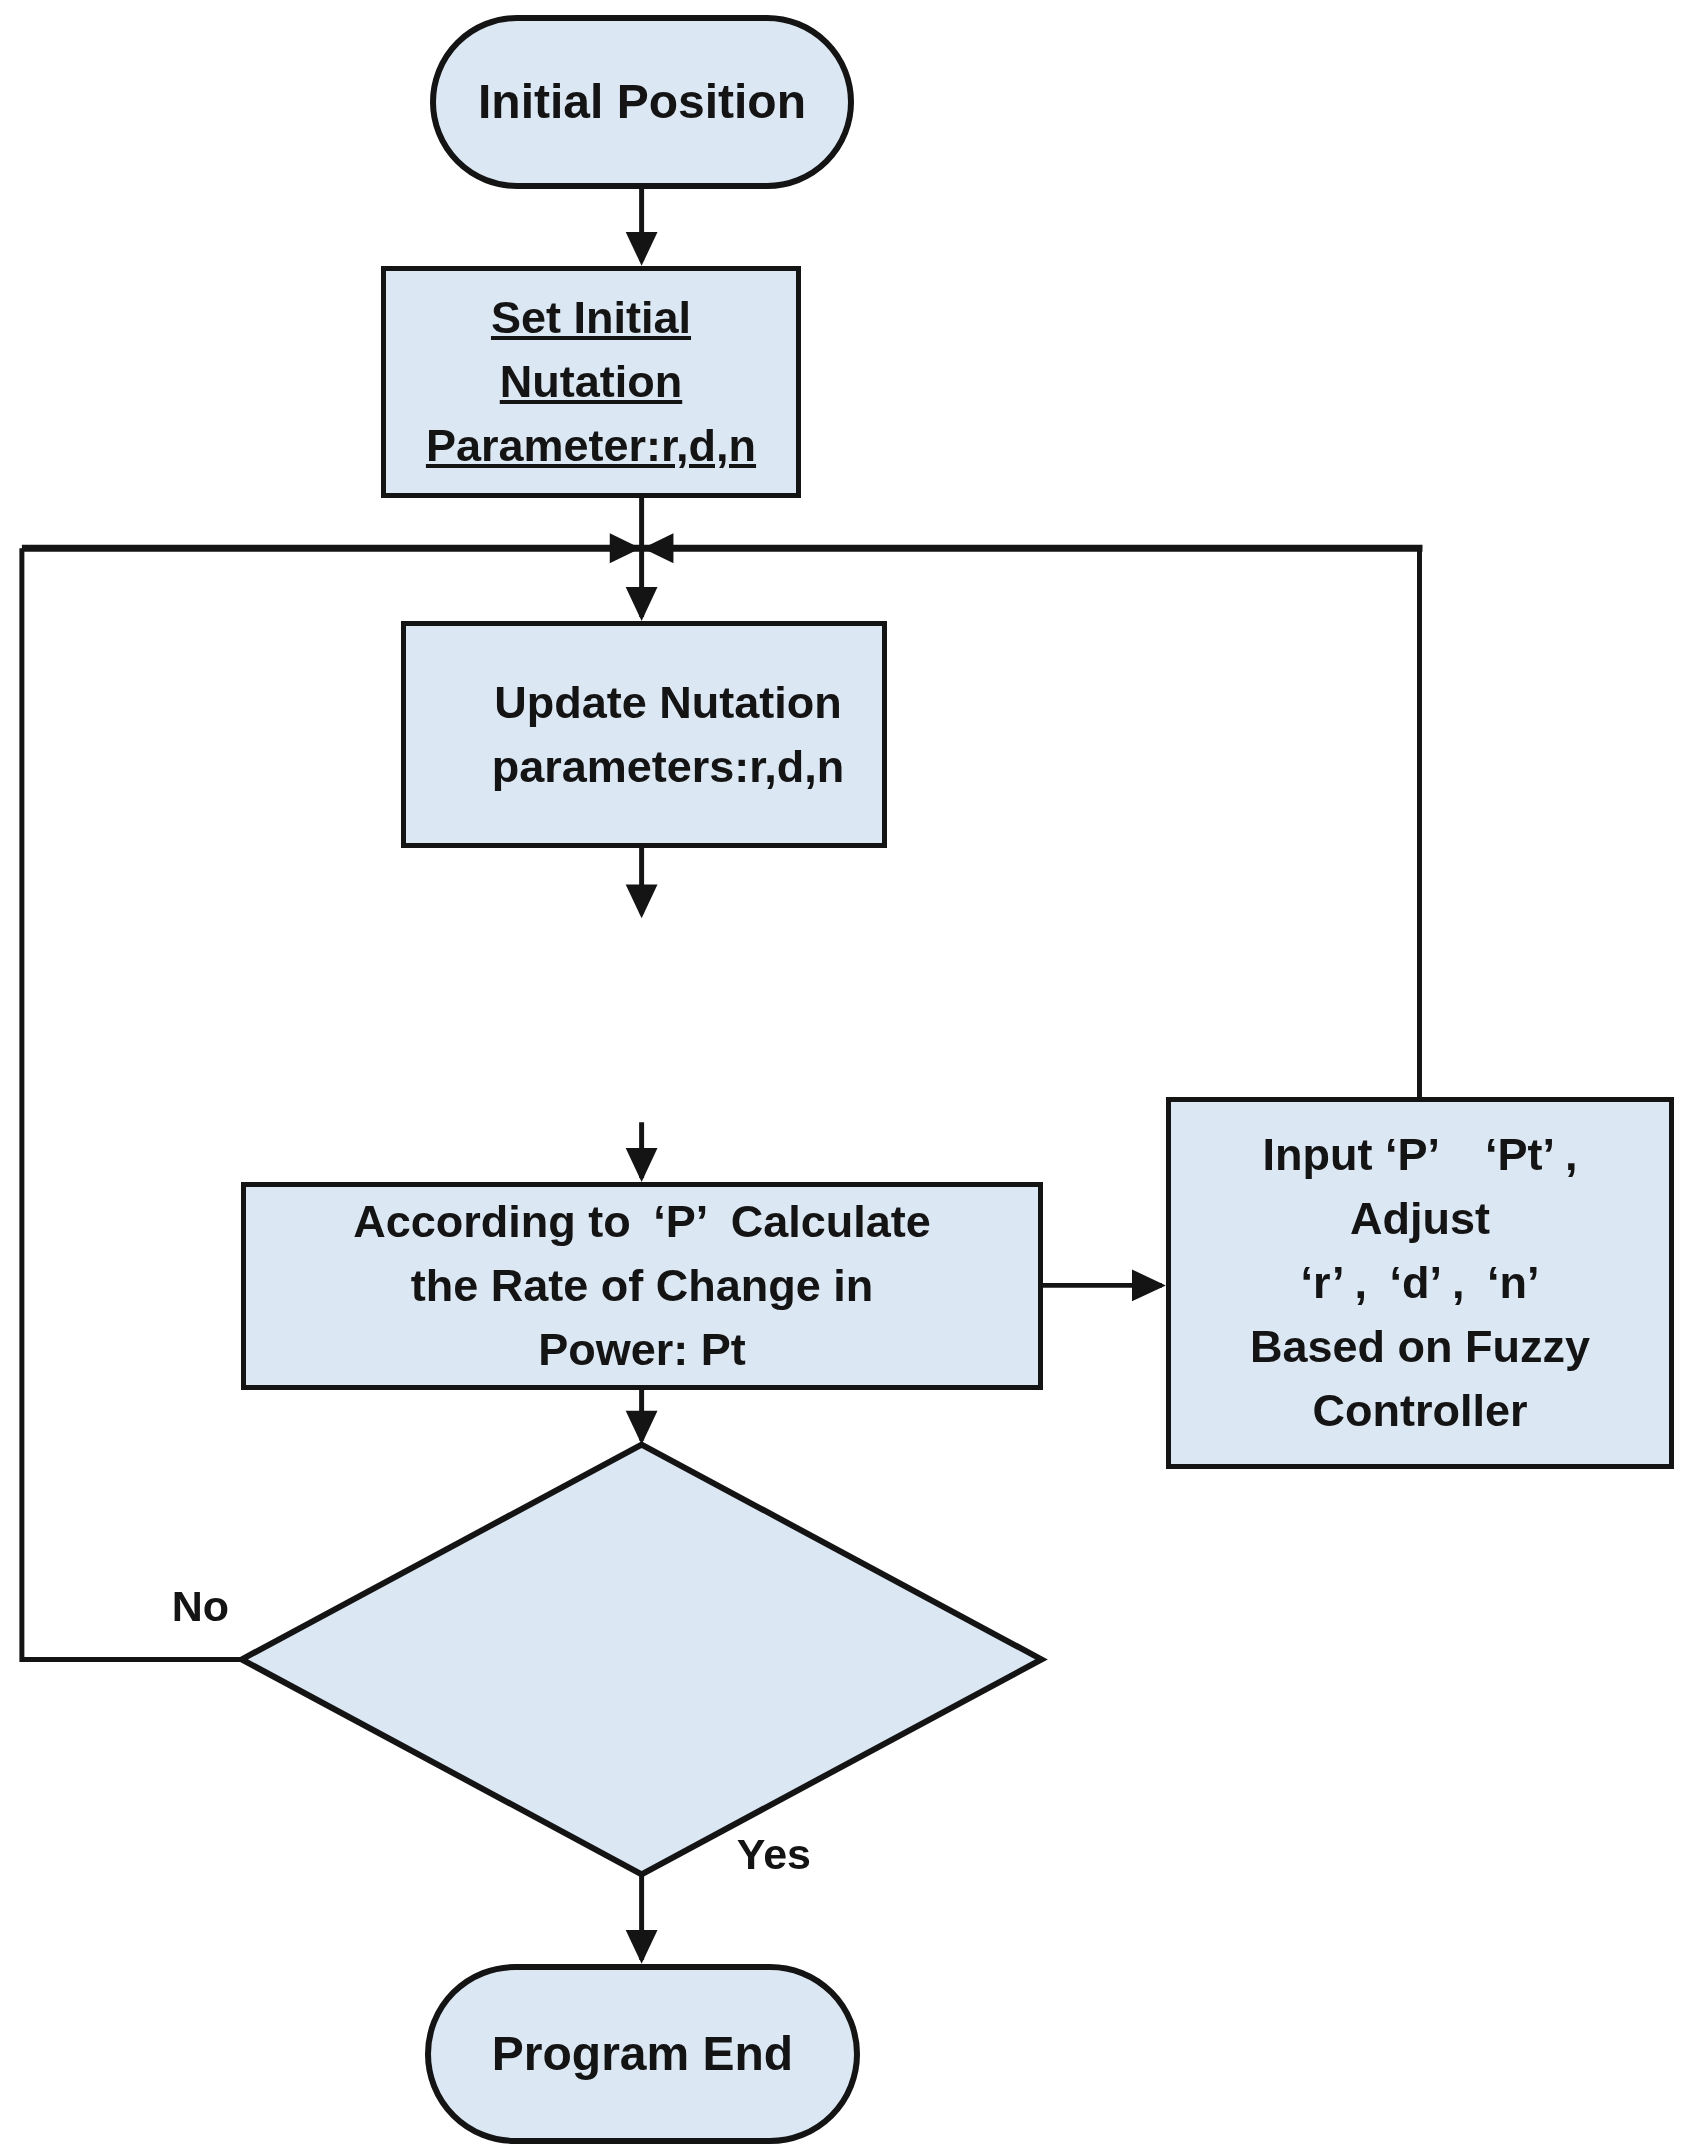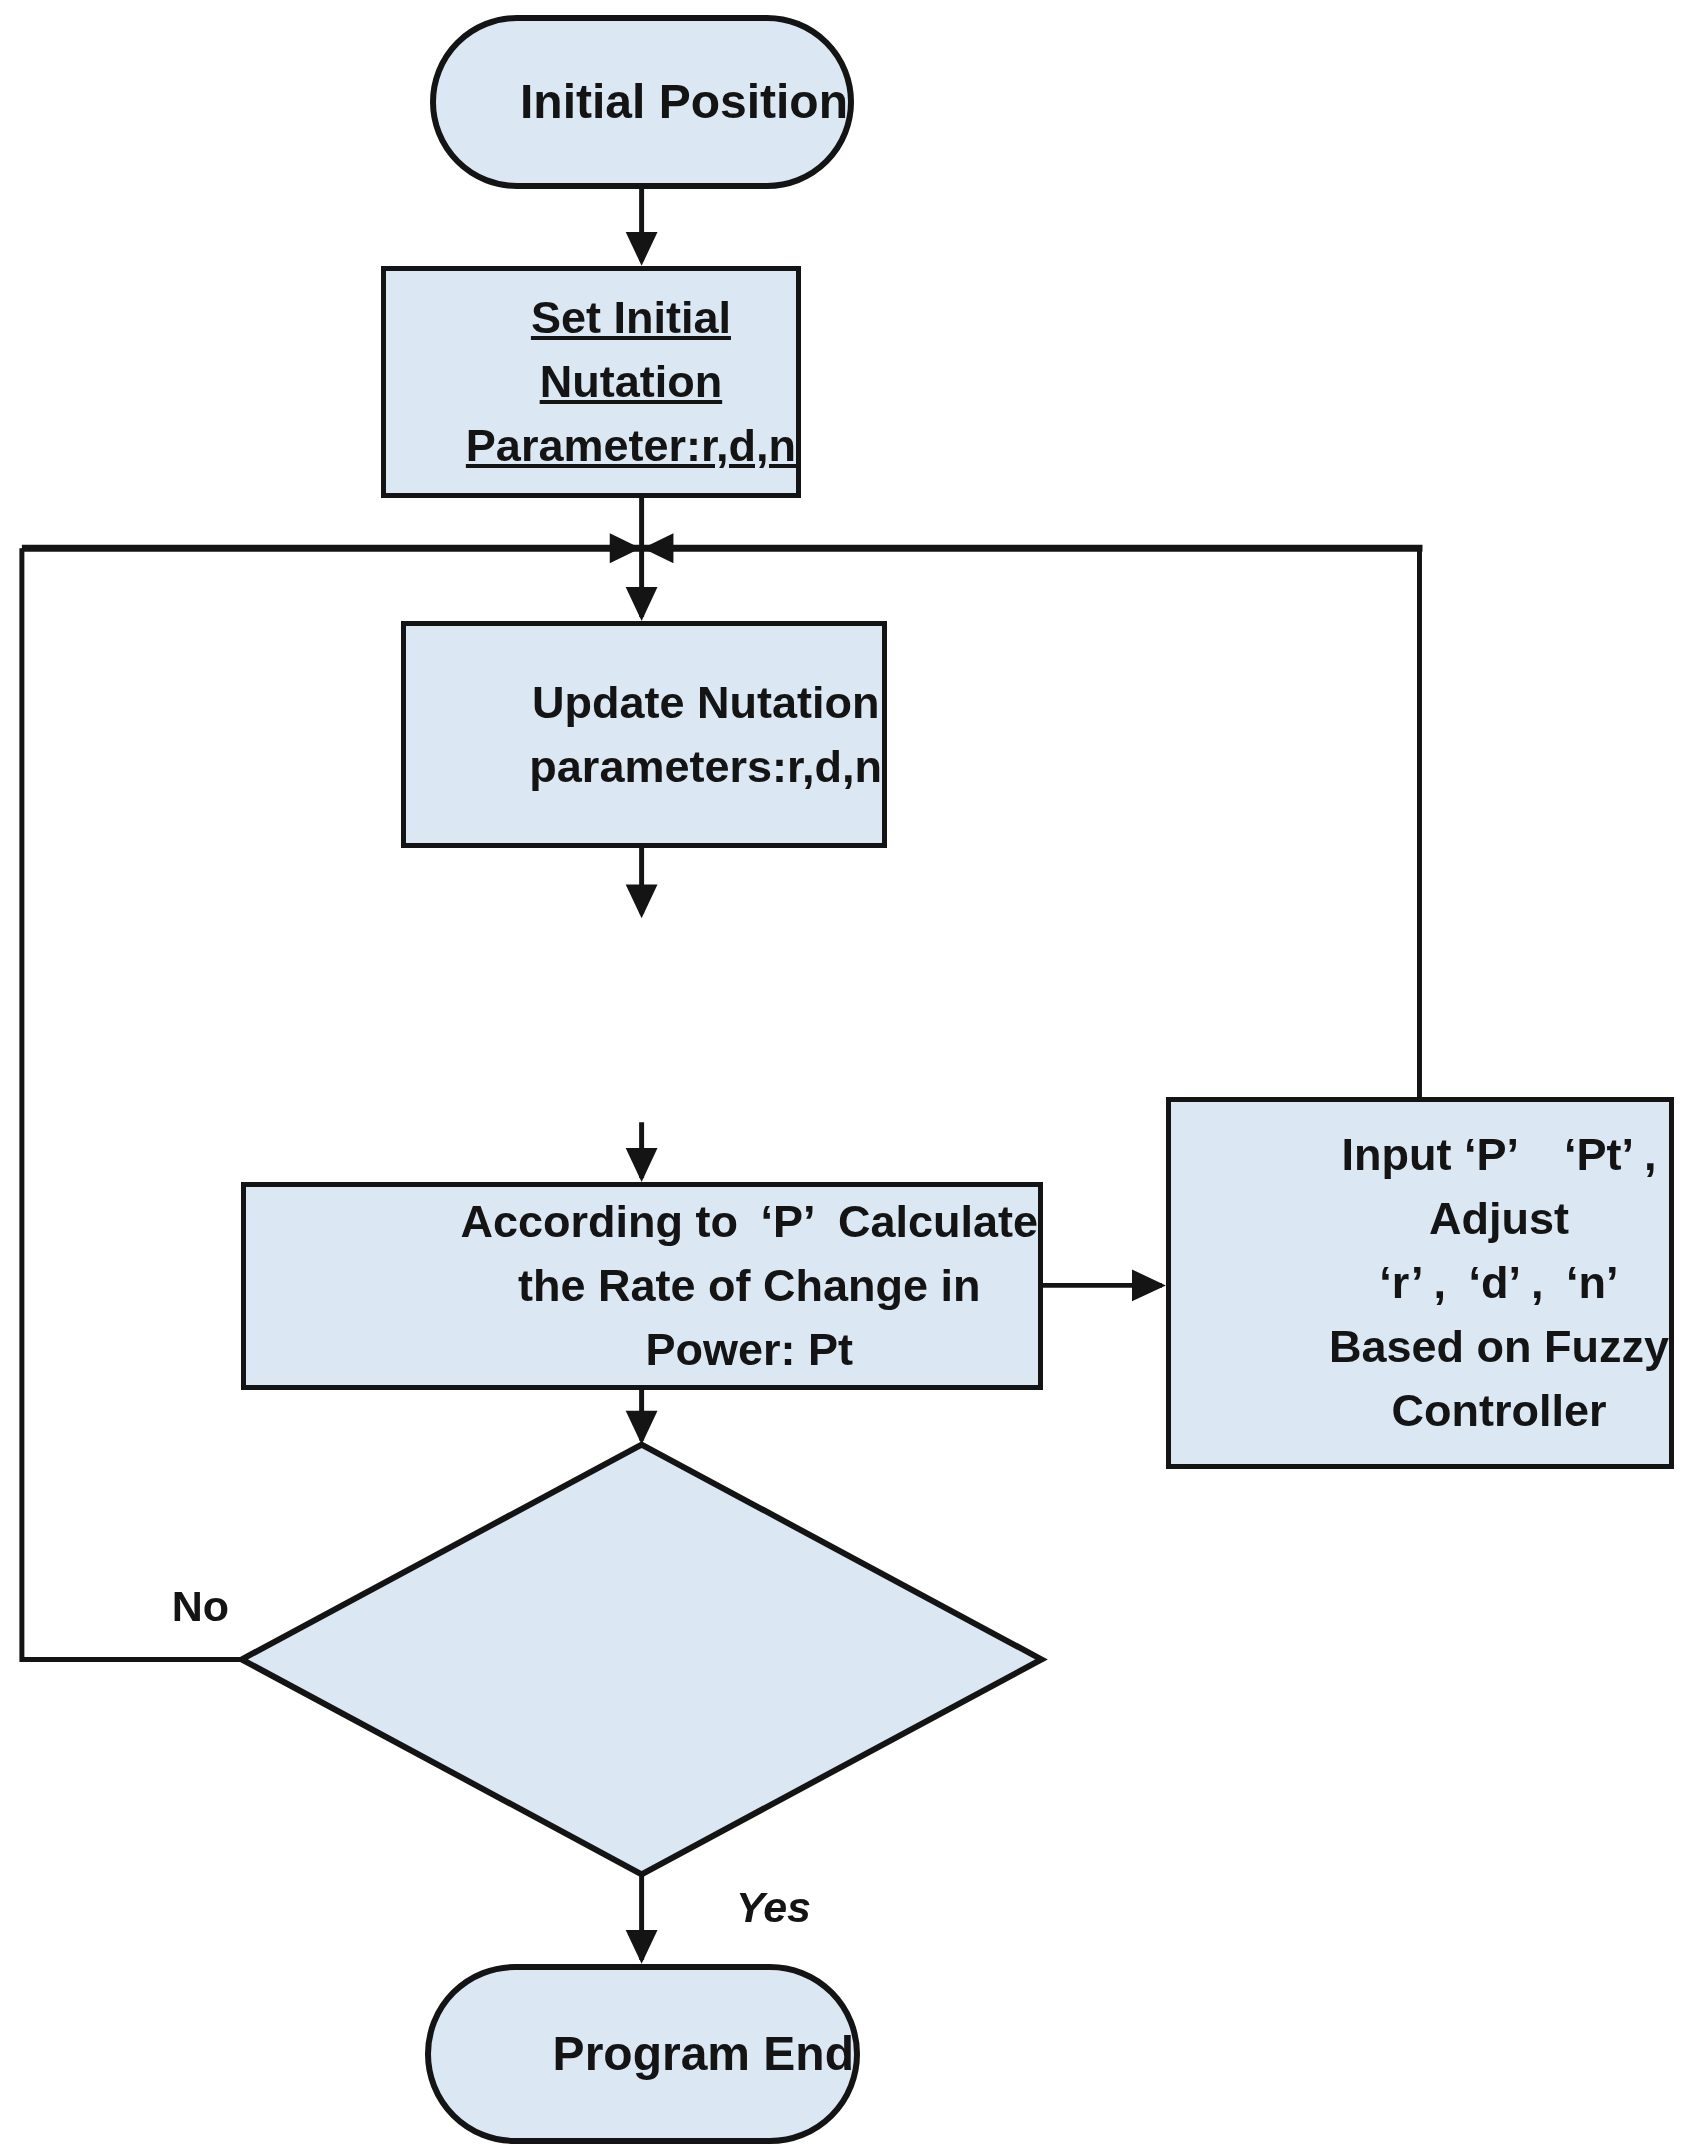--- a/index.html
+++ b/index.html
@@ -14,21 +14,21 @@
     background:#ffffff;
     font-family:"Liberation Sans","DejaVu Sans",sans-serif;
     overflow:hidden;
   }
   .lines-layer{position:absolute;left:0;top:0;width:1701px;height:2150px;}
   .node{
     position:absolute;
     box-sizing:border-box;
     background:var(--node-fill);
     border:5px solid var(--stroke);
-    display:flex;align-items:center;justify-content:flex-end;
+    display:flex;align-items:center;justify-content:center;
     text-align:center;
     color:var(--text);
     font-weight:bold;
   }
   .node .label{white-space:pre-line;}
   .terminator{border-width:6px;}
   .terminator .label{font-size:48px;line-height:1.3;}
   .process .label{font-size:45px;line-height:1.42;}
   .diamond-label{
     position:absolute;
@@ -107,16 +107,16 @@
 Based on Fuzzy
 Controller</span>
   </div>
 
 
   <div class="node terminator" style="left:425px;top:1964px;width:435px;height:180px;border-radius:91px;">
     <span class="label">Program End</span>
   </div>
 
   <div class="edge-label" style="left:100px;top:1582px;width:129px;">No</div>
-  <div class="edge-label" style="left:692px;top:1883px;width:119px;font-style:italic;">Yes</div>
+  <div class="edge-label" style="left:692px;top:1830px;width:119px;">Yes</div>
 
 </div>
 
 
 </body></html>

